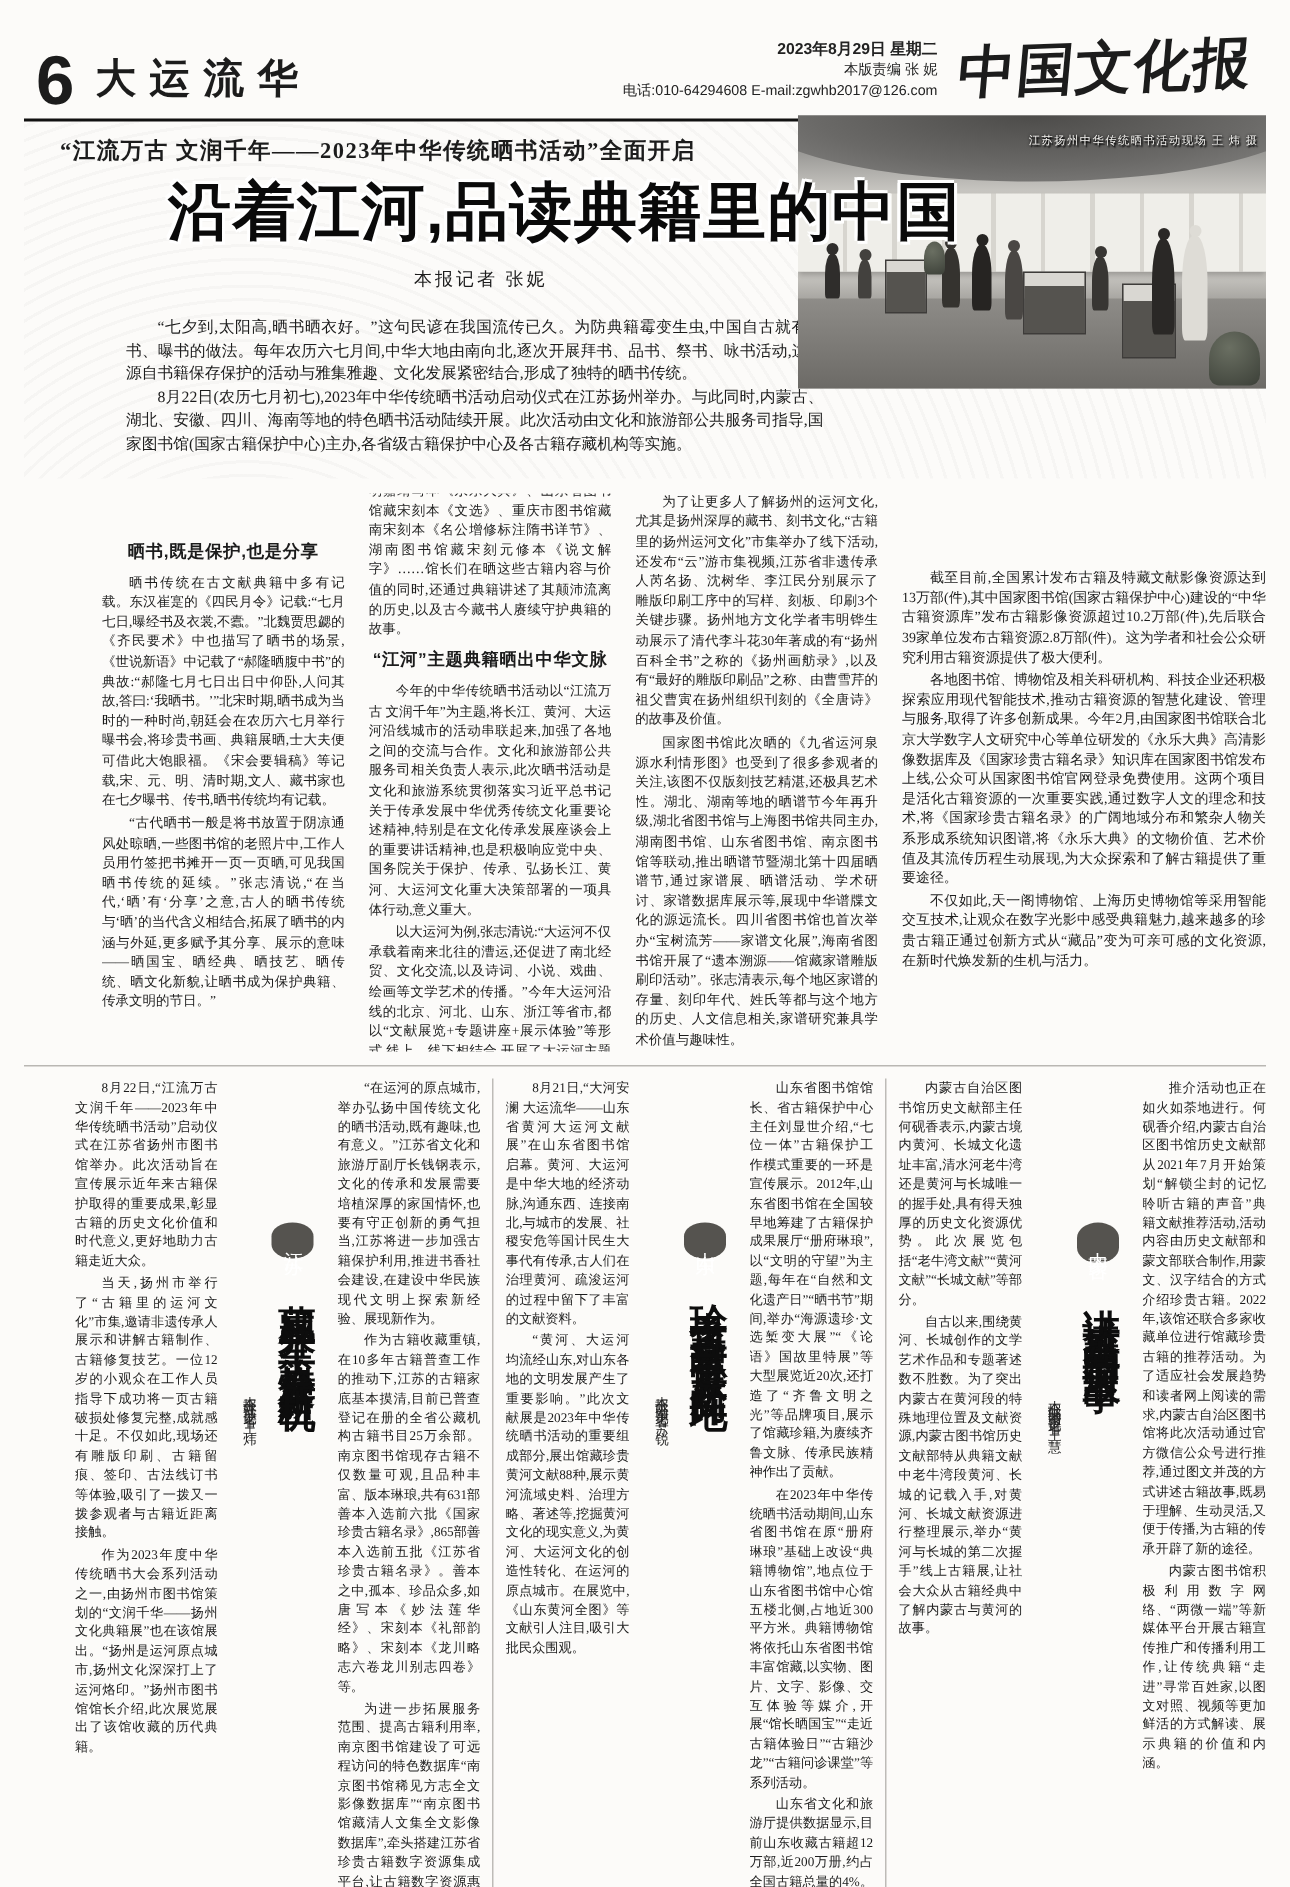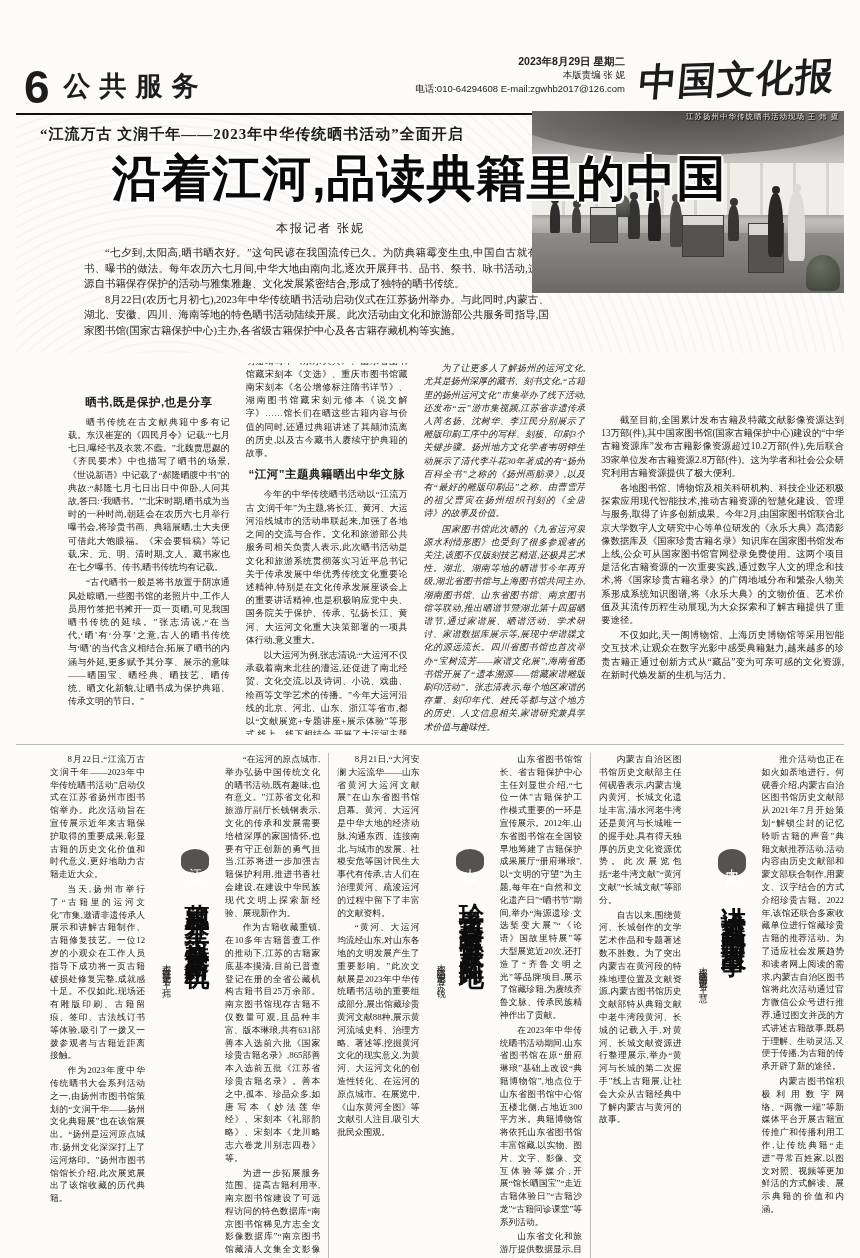--- a/index.html
+++ b/index.html
@@ -5,58 +5,58 @@
   html,body{margin:0;padding:0;background:#e8e6e2;}
   .page{position:relative;width:860px;height:1258px;margin:0 auto;background:#fcfbf9;
         font-family:"Liberation Serif","DejaVu Serif",serif;color:#1c1c1c;overflow:hidden;
         box-sizing:border-box;padding:20px 16px 0 16px;}
   
   .hdr{display:flex;justify-content:space-between;align-items:flex-end;border-bottom:2.5px solid #111;
        padding:0 6px 6px 8px;}
   .hdr-left{display:flex;align-items:flex-end;gap:14px;}
   .pageno{font-size:46px;font-weight:900;font-family:"Liberation Sans",sans-serif;line-height:.85;}
   .section-title{font-size:27px;font-weight:900;letter-spacing:9px;font-family:"Liberation Sans",sans-serif;padding-bottom:3px;}
-  .hdr-right{display:flex;align-items:flex-start;gap:12px;margin-top:34px;}
+  .hdr-right{display:flex;align-items:center;gap:12px;}
   .hdr-meta{text-align:right;font-size:9.5px;line-height:14px;color:#222;font-family:"Liberation Sans",sans-serif;}
   .hdr-meta .d1{font-weight:700;font-size:10.5px;}
   .masthead{font-size:38px;font-weight:900;font-family:"Liberation Serif",serif;transform:skewX(-7deg) rotate(-2deg);
             letter-spacing:1px;padding:0 4px 2px 2px;}
   
   .head-zone{position:relative;height:238px;
      background:repeating-radial-gradient(circle at 18% 160%,rgba(0,0,0,.025) 0 2px,transparent 2px 9px);}
   .kicker{font-size:15px;font-weight:700;letter-spacing:1px;padding:10px 0 0 24px;font-family:"Liberation Serif",serif;}
-  .main-headline{position:relative;z-index:3;font-size:49px;font-weight:900;letter-spacing:1px;
+  .main-headline{position:relative;z-index:3;font-size:42px;font-weight:900;letter-spacing:1px;
      padding:8px 0 0 96px;line-height:1.1;font-family:"Liberation Sans",sans-serif;color:#0a0a0a;
      text-shadow:2px 0 0 #fff,-2px 0 0 #fff,0 2px 0 #fff,0 -2px 0 #fff,2px 2px 0 #fff,-2px -2px 0 #fff;}
   .byline{font-size:12px;padding:14px 0 0 260px;letter-spacing:2px;}
   .lede{position:absolute;left:68px;top:130px;width:465px;font-size:10.5px;line-height:15.5px;text-align:justify;}
   .lede p{margin:0;text-indent:2em;}
   
   .photo{position:absolute;right:0;top:-4px;width:312px;height:182px;overflow:hidden;z-index:1;
      background:linear-gradient(180deg,#6f6e6c 0%,#9b9a97 14%,#cfcdc8 30%,#e3e1dc 44%,#c9c7c2 58%,#8f8d89 74%,#6d6b67 100%);}
   .photo .ceiling{position:absolute;left:-10%;top:-46px;width:120%;height:90px;border-radius:50%;
      background:radial-gradient(ellipse at center,#4c4b49 0%,#6a6967 55%,#8b8a88 100%);}
   .photo .wall{position:absolute;left:0;top:52px;width:100%;height:52px;
      background:repeating-linear-gradient(90deg,#efeee9 0 30px,#d7d5cf 30px 33px);box-shadow:0 2px 4px rgba(0,0,0,.25);}
   .photo .floor{position:absolute;left:0;bottom:0;width:100%;height:60px;
      background:linear-gradient(180deg,#8e8c88,#6c6a66);}
   .case{position:absolute;background:linear-gradient(180deg,#d9d7d2 0 22%,#55534f 22% 100%);border:1px solid #3e3c3a;}
   .person{position:absolute;border-radius:45% 45% 12% 12%;}
   .person:before{content:"";position:absolute;left:50%;top:-7px;transform:translateX(-50%);
      width:8px;height:8px;border-radius:50%;background:inherit;}
   .plant{position:absolute;border-radius:50% 50% 20% 20%;background:radial-gradient(circle at 40% 30%,#6a6f62,#3c4038);}
-  .photo-caption{position:absolute;right:5px;top:1px;z-index:2;font-size:7.5px;color:#f4f3f0;letter-spacing:1px;
+  .photo-caption{position:absolute;right:5px;top:12px;z-index:2;font-size:7.5px;color:#f4f3f0;letter-spacing:1px;
      text-shadow:0 0 2px #000,1px 1px 1px #000;}
   
   .mid{display:flex;gap:16px;margin:10px 0 0 52px;height:372px;overflow:hidden;align-items:center;}
   .mcol{font-size:9px;line-height:13.2px;text-align:justify;overflow:hidden;}
   .mcol p{margin:0 0 2px;text-indent:2em;}
   .mcol .sub{font-size:11.5px;font-weight:900;text-align:center;text-indent:0;margin:8px 0 7px;
      font-family:"Liberation Sans",sans-serif;letter-spacing:.5px;}
-  .c1{width:168px;} .c2{width:168px;} .c3{width:168px;font-style:italic;} .c4{width:252px;font-size:9.3px;}
+  .c1{width:168px;} .c2{width:168px;} .c3{width:168px;} .c4{width:252px;font-size:9.3px;}
   .mid-rule{border:none;border-top:1px solid #b9b7b3;margin:9px 0 0 0;}
   
   .features{display:flex;margin:0 0 0 34px;height:588px;overflow:hidden;padding-top:8px;}
   .feature{display:flex;gap:8px;overflow:hidden;}
   .f-jiangsu{width:278px;padding-right:8px;border-right:1px solid #bdbbb7;}
   .f-shandong{width:252px;padding:0 8px;border-right:1px solid #bdbbb7;}
   .f-neimenggu{width:252px;padding-left:8px;}
   .fcol{font-size:8.8px;line-height:12.8px;text-align:justify;overflow:hidden;flex:1;}
   .fcol p{margin:0 0 2px;text-indent:2em;}
   .fcenter{width:64px;flex:0 0 64px;display:flex;flex-direction:column;align-items:center;}
@@ -68,21 +68,21 @@
   .v-byline{writing-mode:vertical-rl;font-size:9px;letter-spacing:2px;color:#222;margin-top:74px;}
 </style>
 </head>
 <body>
 
 <div class="page">
 
   <div class="hdr">
     <div class="hdr-left">
       <div class="pageno">6</div>
-      <div class="section-title">公共服务</div>
+      <div class="section-title">大运流华</div>
     </div>
     <div class="hdr-right">
       <div class="hdr-meta">
         <div class="d1">2023年8月29日 星期二</div>
         <div>本版责编 张 妮</div>
         <div>电话:010-64294608  E-mail:zgwhb2017@126.com</div>
       </div>
       <div class="masthead">中国文化报</div>
     </div>
   </div>

